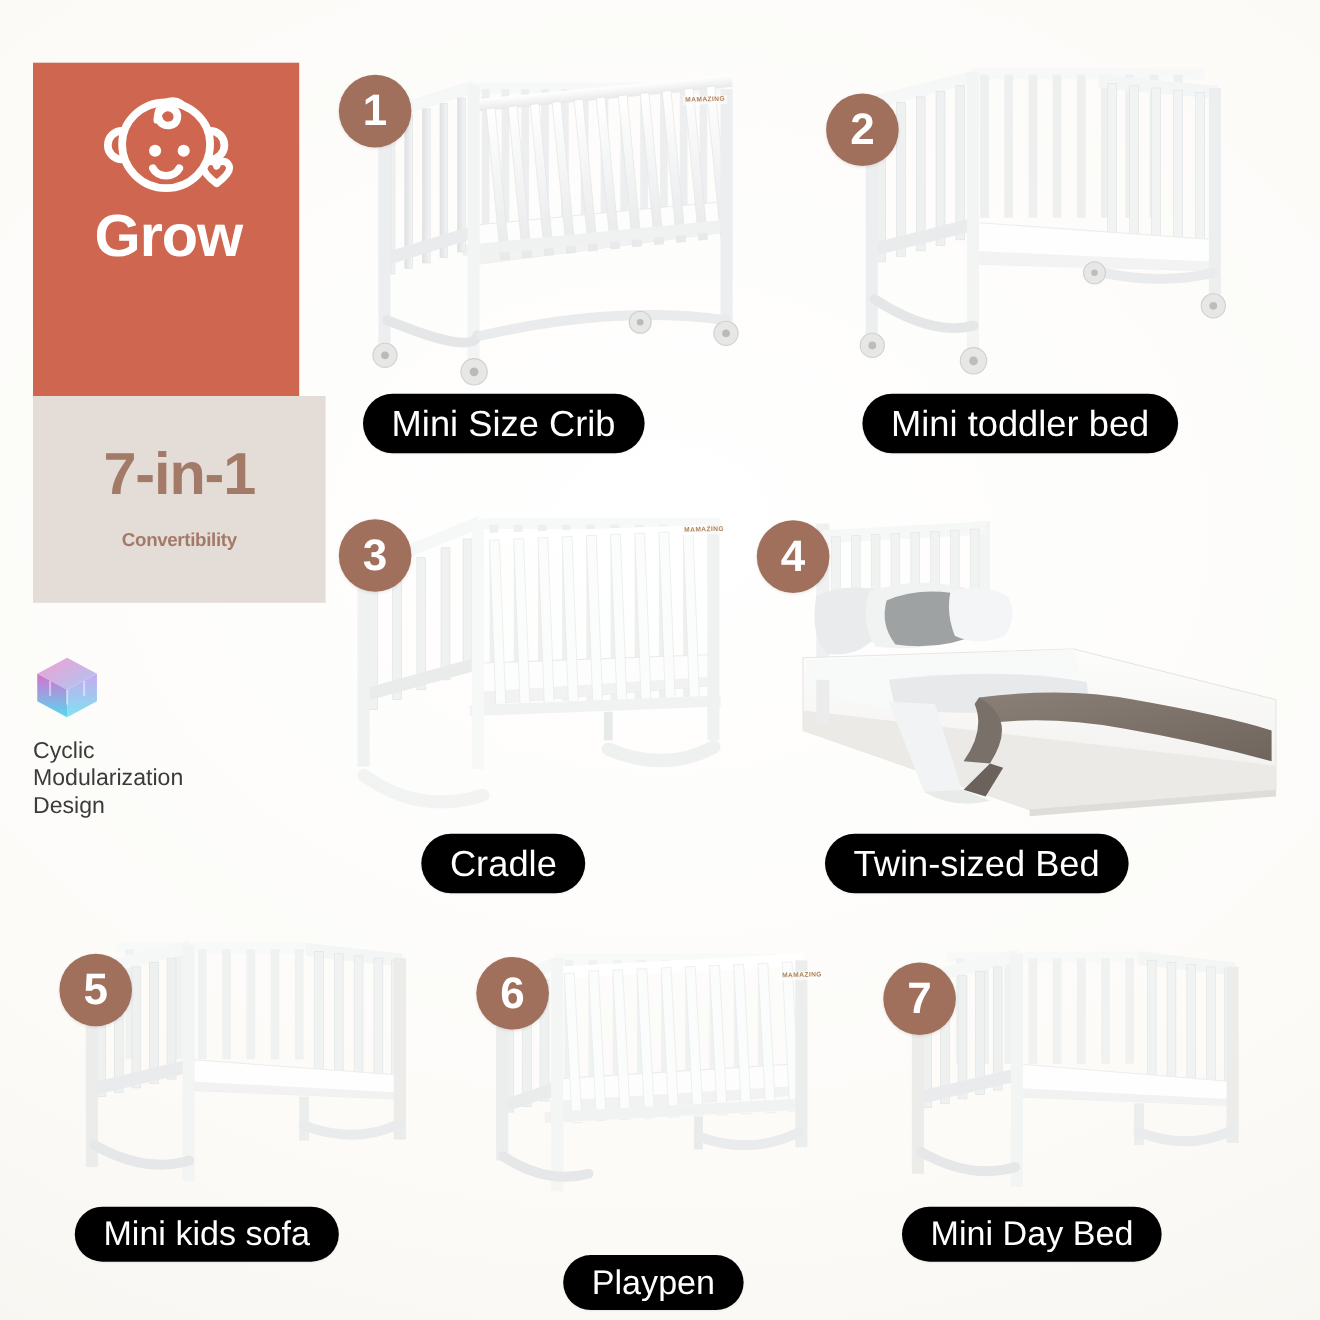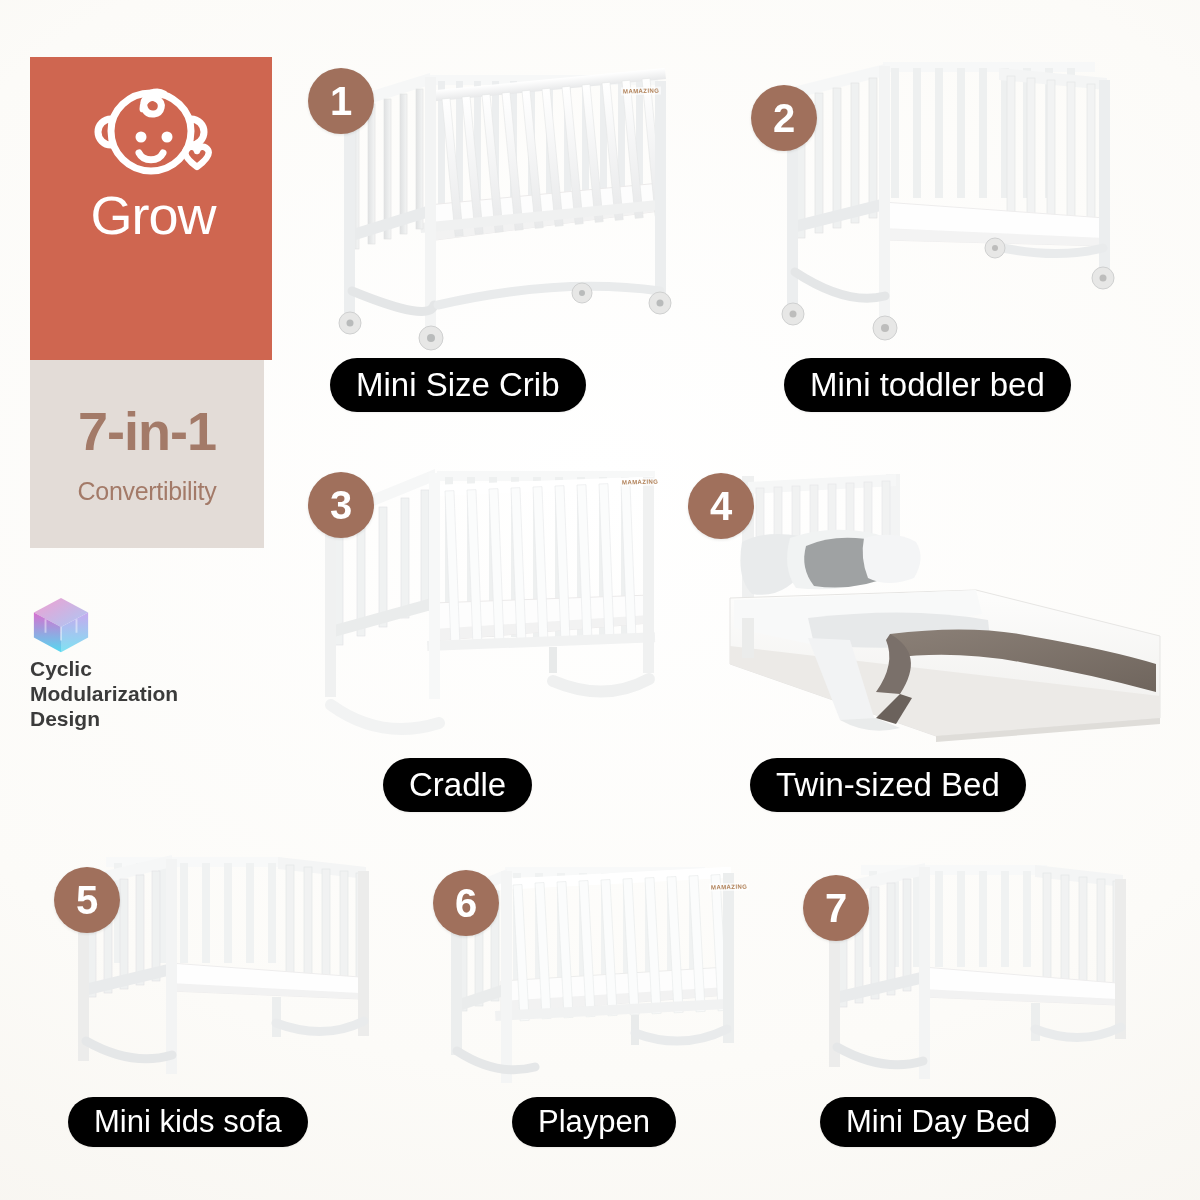--- a/index.html
+++ b/index.html
@@ -19,52 +19,52 @@
 
   
   .brand-panel{
     position:absolute;left:30px;top:57px;width:242px;height:303px;
     background:#cf6650;
     display:flex;flex-direction:column;align-items:center;
     box-sizing:border-box;padding-top:22px;
   }
   .baby-logo{width:128px;height:104px;display:block;}
   .brand-grow{
-    color:#fff;font-weight:normal;font-size:54px;line-height:52px;
+    color:#fff;font-weight:bold;font-size:54px;line-height:52px;
     letter-spacing:-1px;margin-top:6px;text-align:center;width:100%;
     padding-left:4px;box-sizing:border-box;
   }
   .brand-together{
     color:#fff;font-weight:bold;font-size:36px;line-height:38px;
     letter-spacing:-0.5px;text-align:center;width:100%;margin-top:-2px;
   }
 
   .convert-panel{
-    position:absolute;left:30px;top:360px;width:234px;height:188px;
+    position:absolute;left:30px;top:360px;width:266px;height:188px;
     background:#e3dcd7;
     display:flex;flex-direction:column;align-items:center;justify-content:center;
     box-sizing:border-box;
   }
   .convert-big{
     color:#a37a68;font-weight:bold;font-size:54px;line-height:56px;
     letter-spacing:-1px;
   }
   .convert-sub{
-    color:#a37a68;font-weight:normal;font-size:25px;line-height:28px;
+    color:#a37a68;font-weight:bold;font-size:17px;line-height:28px;
     letter-spacing:-0.3px;margin-top:18px;
   }
 
   
   .cyclic{
     position:absolute;left:30px;top:594px;width:215px;
   }
   .cube-icon{width:62px;height:62px;display:block;}
   .cyclic-text{
-    margin-top:0;color:#3b3b3b;font-size:21px;line-height:25px;
-    font-weight:700;
+    margin-top:14px;color:#3b3b3b;font-size:21px;line-height:25px;
+    font-weight:400;
   }
 
   
   .cell{position:absolute;}
   .photo{position:absolute;inset:0;}
 
   .badge{
     position:absolute;width:66px;height:66px;border-radius:50%;
     background:#a0705c;color:#fff;display:flex;align-items:center;justify-content:center;
     font-size:40px;font-weight:bold;line-height:1;z-index:6;
@@ -510,21 +510,21 @@
     <rect x="16" y="40" width="11" height="160" fill="#eceeee"></rect>
     <rect x="66" y="16" width="11" height="212" fill="#f4f5f5"></rect>
     <rect x="288" y="18" width="11" height="170" fill="#eceeee"></rect>
     <rect x="196" y="160" width="8" height="30" fill="#e9ebeb"></rect>
     <path d="M22 196 Q62 222 100 212" stroke="#e5e7e8" stroke-width="9" fill="none" stroke-linecap="round"></path>
     <path d="M200 178 Q248 196 292 174" stroke="#e9ebec" stroke-width="9" fill="none" stroke-linecap="round"></path>
   </svg>
   <div class="sticker" style="left:274px;top:28px;">MAMAZING</div>
   <div class="badge" style="left:-2px;top:15px;">6</div>
 </div>
-<div class="pill small" style="left:512px;top:1097px;">Playpen</div>
+<div class="pill small" style="left:512px;top:1141px;">Playpen</div>
 
 <div class="cell" style="left:805px;top:855px;width:370px;height:248px;">
   <svg class="photo" viewBox="0 0 370 248">
     <rect x="56" y="10" width="186" height="10" fill="#f8f9f9"></rect>
     <g fill="#f0f2f2">
       <rect x="64" y="16" width="8" height="96"></rect>
         <rect x="86" y="16" width="8" height="96"></rect>
       <rect x="108" y="16" width="8" height="96"></rect>
         <rect x="130" y="16" width="8" height="96"></rect>
       <rect x="152" y="16" width="8" height="96"></rect>

